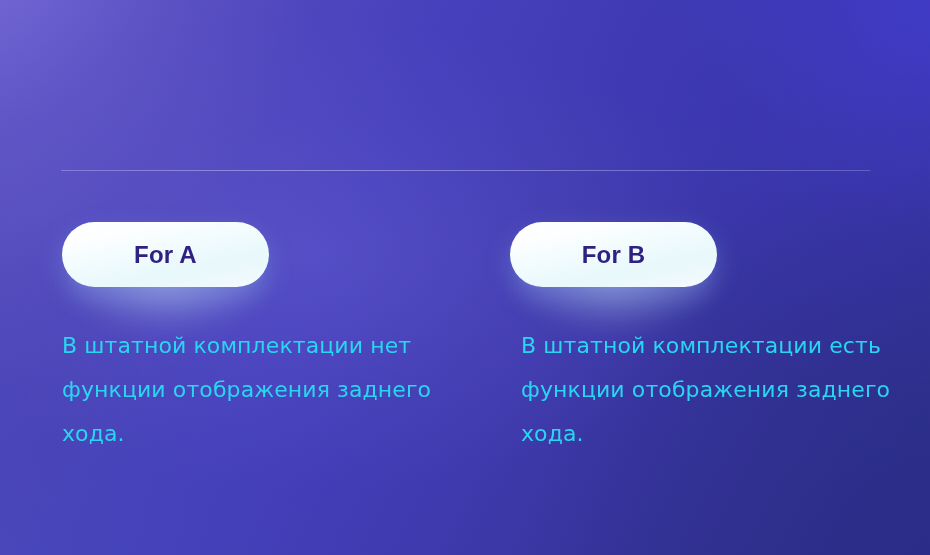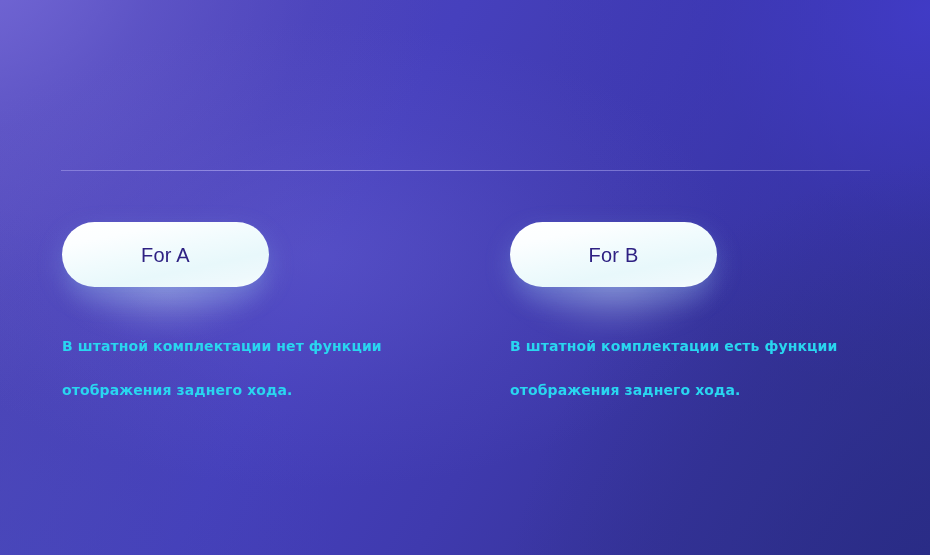--- a/index.html
+++ b/index.html
@@ -169,42 +169,42 @@
         #f0fbfd 48%,
         #e8f8fb 68%,
         #eef9fc 86%,
         #f7fdfe 100%);
     box-shadow:
       0 10px 26px rgba(150,190,240,0.30),
       0 2px 6px rgba(90,110,200,0.16);
     cursor: pointer;
   }
   .pill-label {
-    font-size: 20px;
-    font-weight: 400;
+    font-size: 24px;
+    font-weight: 700;
     color: #2e2183;
     letter-spacing: 0.2px;
     line-height: 1;
     user-select: none;
   }
 
   
   .desc {
     position: absolute;
     top: 110px;
     left: 0;
     width: 382px;
     margin: 0;
-    font-size: 14px;
+    font-size: 22px;
     line-height: 44px;
-    font-weight: 700;
+    font-weight: 400;
     color: #29d6f0;
     letter-spacing: 0.1px;
   }
-  .col-b .desc { width: 390px; }
+  .col-b .desc { width: 390px; margin-left: 11px; }
 </style>
 </head>
 <body>
 
 <div id="stage">
 
   <div class="bg-layer bg-base"></div>
   <div class="bg-layer bg-tl"></div>
   <div class="bg-layer bg-tr"></div>
   <div class="bg-layer bg-bl"></div>

